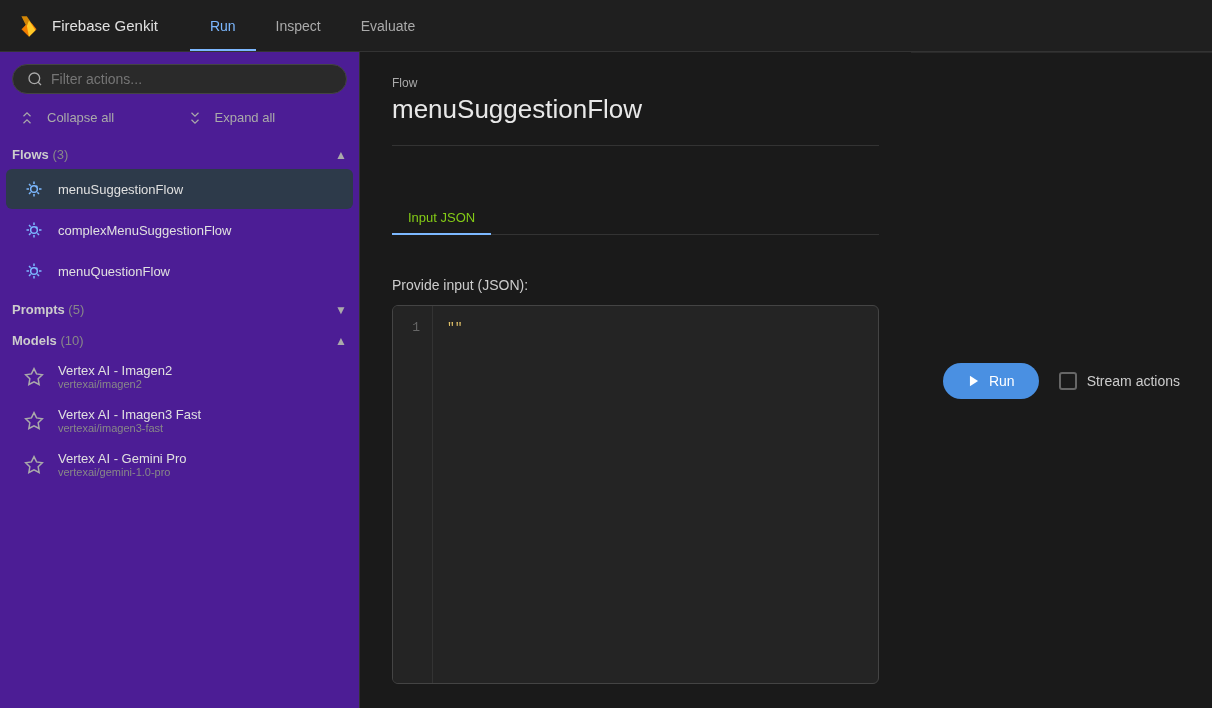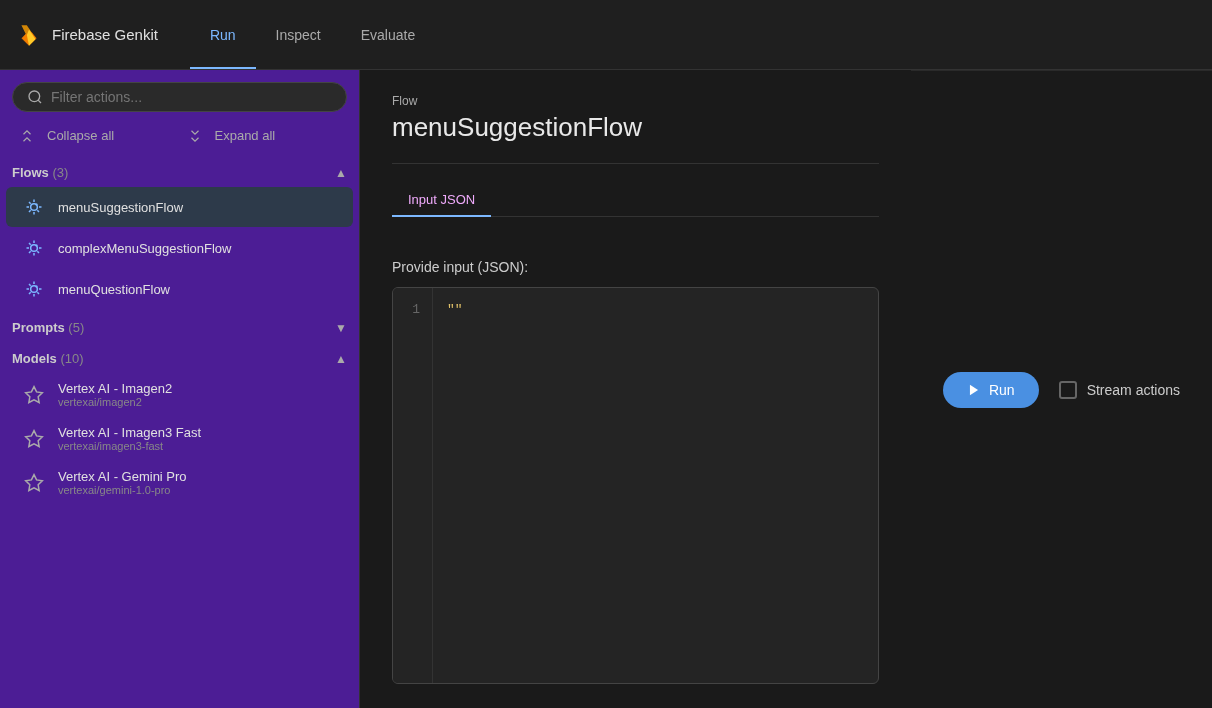--- a/index.html
+++ b/index.html
@@ -14,21 +14,21 @@
       display: flex;
       flex-direction: column;
     }
 
     
     .top-nav {
       background: #1f1f1f;
       border-bottom: 1px solid #333;
       display: flex;
       align-items: center;
-      height: 70px;
+      height: 52px;
       padding: 0 16px;
       flex-shrink: 0;
     }
     .logo-area {
       display: flex;
       align-items: center;
       gap: 10px;
       margin-right: 32px;
     }
     .logo-icon {
@@ -244,22 +244,23 @@
     }
     .tab-item {
       padding: 8px 16px;
       cursor: pointer;
       font-size: 13px;
       color: #aaa;
       border-bottom: 2px solid transparent;
       margin-bottom: -1px;
     }
     .tab-item.active {
-      color: #f0abfc;
+      color: #84cc16;
       border-bottom-color: #7cb8ff;
+      margin-top: 36px;
     }
 
     .input-label {
       font-size: 14px;
       color: #ccc;
       margin-bottom: 12px;
       margin-top: 22px;
     }
 
     .json-editor {

